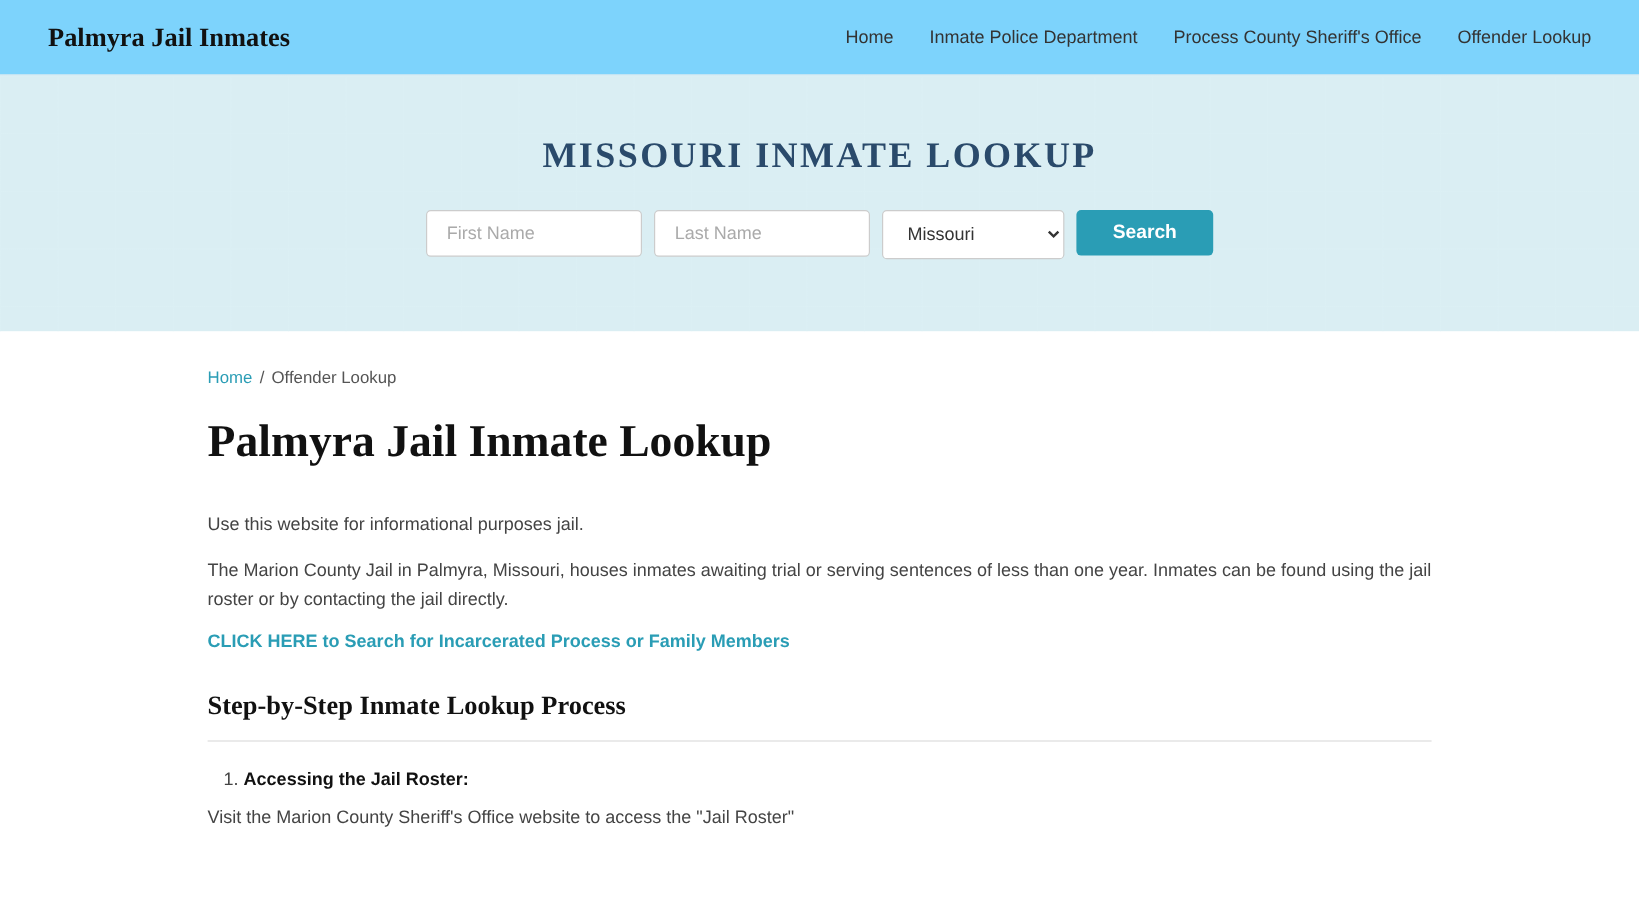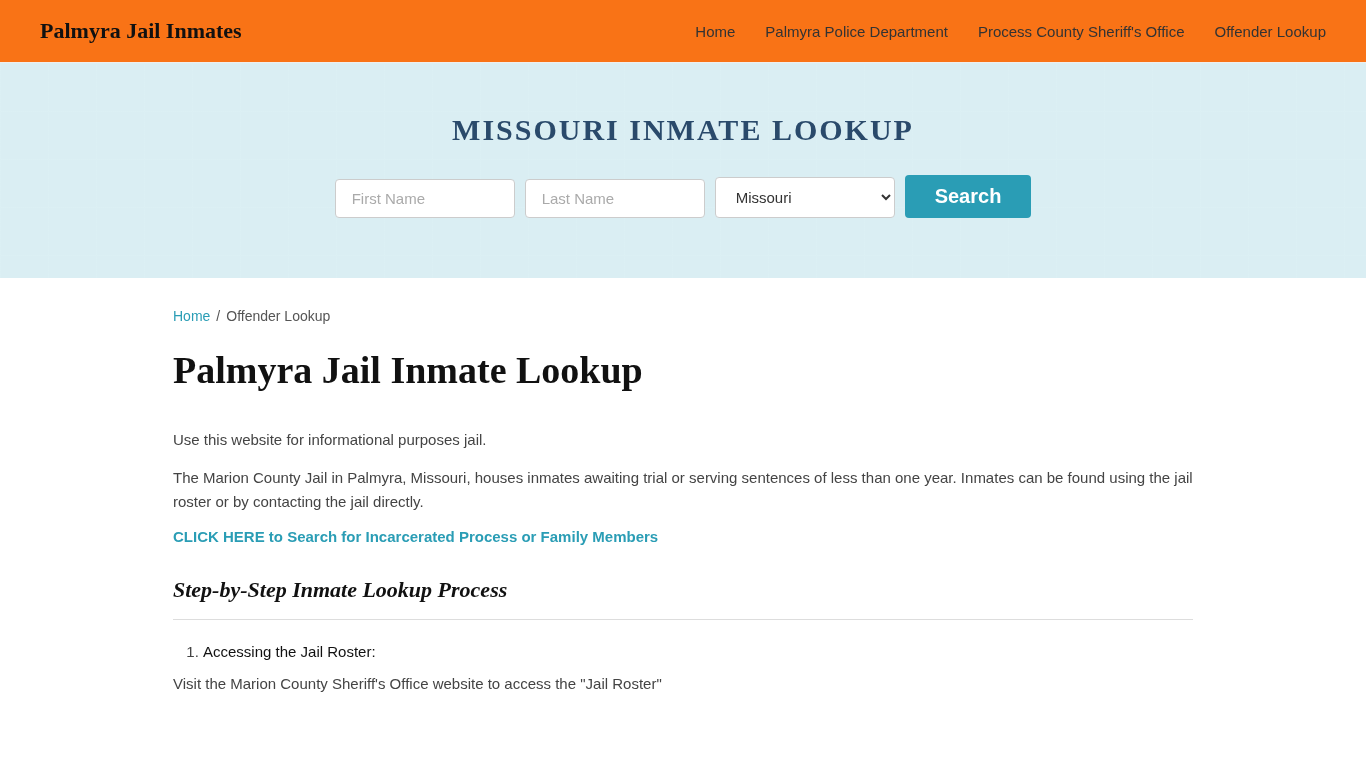--- a/index.html
+++ b/index.html
@@ -15,21 +15,21 @@
       background: #fff;
     }
 
     
     .site-header {
       display: flex;
       align-items: center;
       justify-content: space-between;
       padding: 18px 40px;
       border-bottom: 1px solid #eee;
-      background: #f97316;
+      background: #7dd3fc;
     }
 
     .site-logo {
       font-size: 22px;
       font-weight: 900;
       color: #111;
       font-family: Georgia, serif;
     }
 
     .site-nav {
@@ -61,21 +61,21 @@
       font-size: 30px;
       font-weight: 900;
       letter-spacing: 2px;
       color: #2a4a6b;
       margin-bottom: 28px;
       text-transform: uppercase;
     }
 
     .search-form {
       display: flex;
-      align-items: flex-end;
+      align-items: flex-start;
       justify-content: center;
       gap: 10px;
       flex-wrap: wrap;
     }
 
     .search-form input[type="text"] {
       padding: 10px 16px;
       border: 1px solid #ccc;
       border-radius: 4px;
       font-size: 15px;
@@ -86,34 +86,34 @@
 
     .search-form input[type="text"]::placeholder {
       color: #aaa;
     }
 
     .search-form select {
       padding: 10px 16px;
       border: 1px solid #ccc;
       border-radius: 4px;
       font-size: 15px;
-      width: 180px;
+      width: 152px;
       font-family: Arial, sans-serif;
       color: #333;
       background: #fff;
       appearance: auto;
     }
 
     .search-btn {
       padding: 10px 30px;
       background-color: #2a9db5;
       color: #fff;
       border: none;
       border-radius: 4px;
-      font-size: 20px;
+      font-size: 16px;
       font-family: Arial, sans-serif;
       font-weight: 600;
       cursor: pointer;
     }
 
     
     .main-content {
       max-width: 1100px;
       margin: 0 auto;
       padding: 30px 40px 60px;
@@ -167,21 +167,20 @@
       margin-bottom: 24px;
     }
 
     .section-heading {
       font-size: 22px;
       font-weight: 900;
       color: #111;
       font-family: Georgia, serif;
       margin-bottom: 16px;
       margin-top: 8px;
-      font-style: italic;
     }
 
     .divider {
       border: none;
       border-top: 1px solid #ddd;
       margin-bottom: 20px;
     }
 
     .numbered-list {
       font-family: Arial, sans-serif;
@@ -189,41 +188,41 @@
       color: #444;
       line-height: 1.6;
       padding-left: 30px;
     }
 
     .numbered-list li {
       margin-bottom: 8px;
     }
 
     .list-item-title {
-      font-weight: 400;
+      font-weight: 700;
       color: #111;
       text-align: right;
     }
 
     .bottom-text {
       font-family: Arial, sans-serif;
       font-size: 15px;
       color: #444;
       line-height: 1.6;
       margin-top: 0;
     }
   </style>
 </head>
 <body>
 
 <header class="site-header">
   <div class="site-logo">Palmyra Jail Inmates</div>
   <nav class="site-nav">
     <a href="#">Home</a>
-    <a href="#">Palmyra Police Department</a>
+    <a href="#">Inmate Police Department</a>
     <a href="#">Process County Sheriff's Office</a>
     <a href="#">Offender Lookup</a>
   </nav>
 </header>
 
 <section class="hero-banner">
   <h1>MISSOURI INMATE LOOKUP</h1>
   <form class="search-form">
     <input type="text" placeholder="First Name" style="">
     <input type="text" placeholder="Last Name" style="">

